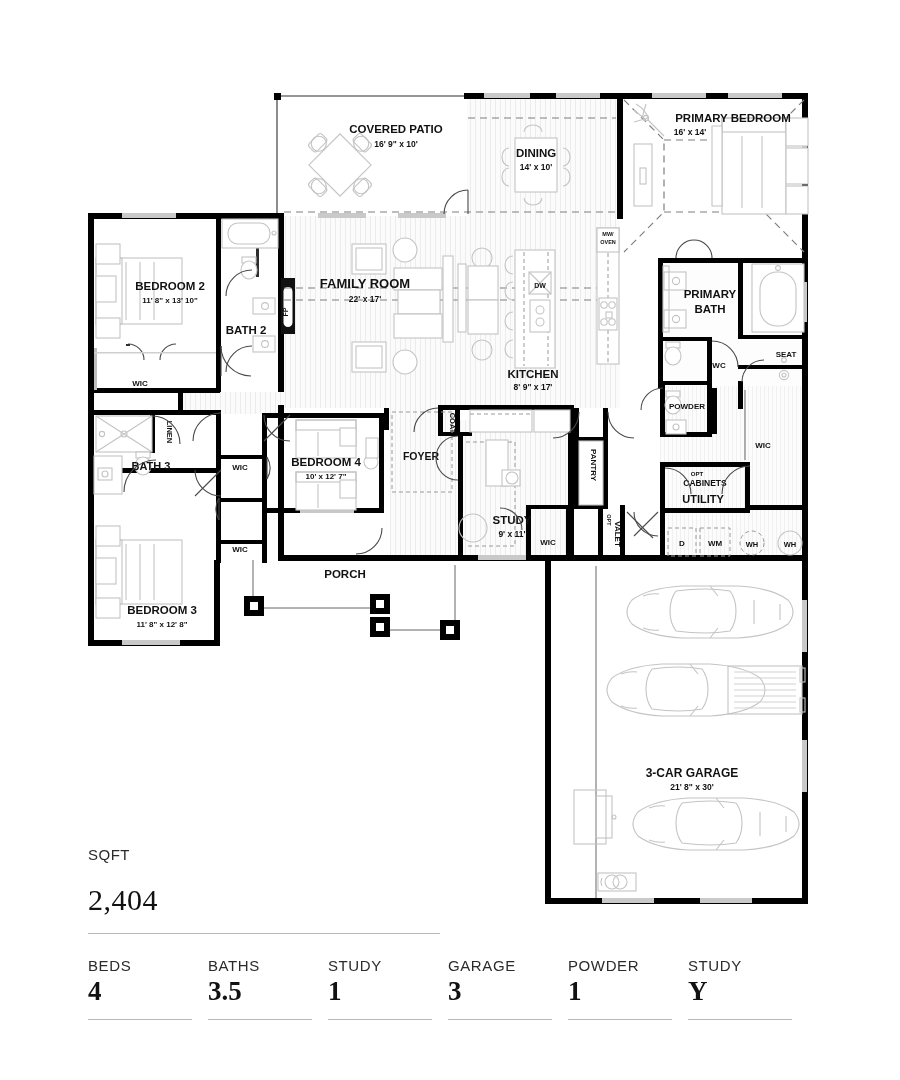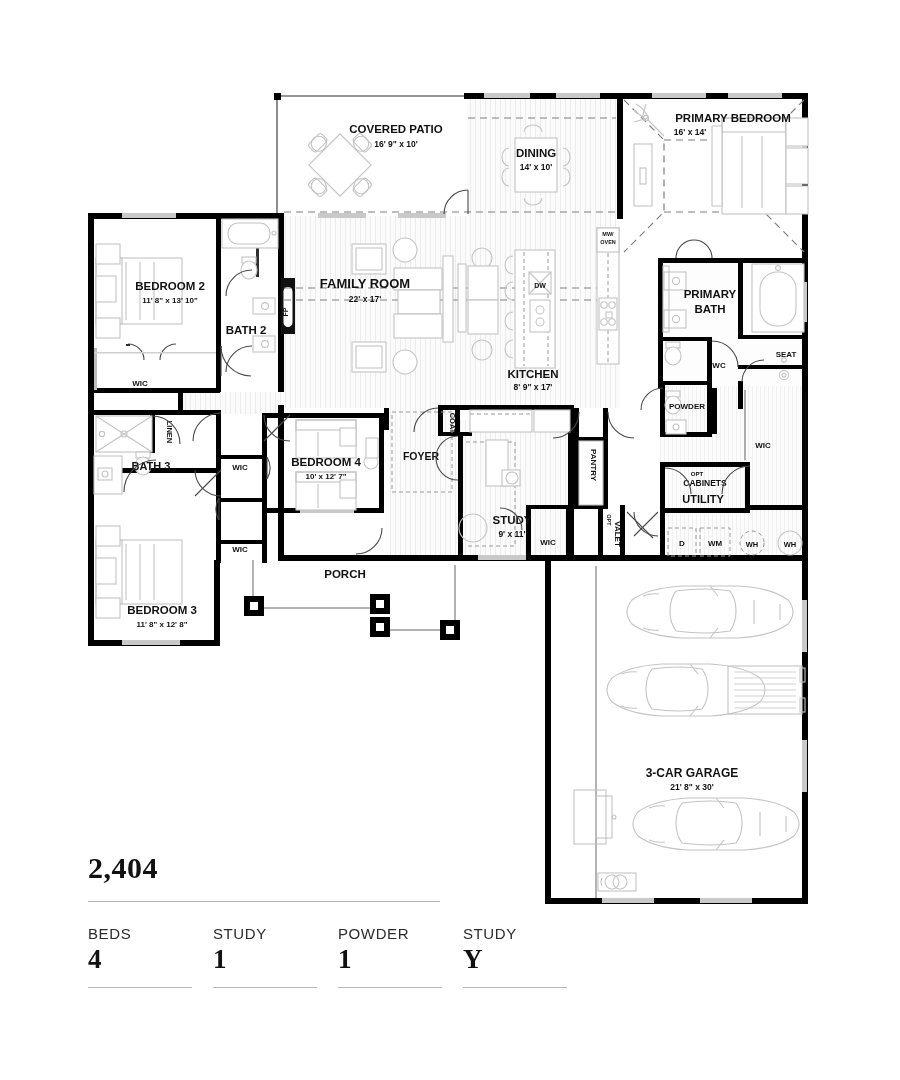--- a/index.html
+++ b/index.html
@@ -11,21 +11,21 @@
     color:#1a1a1a;
     overflow:hidden;
     position:relative;
   }
   #plan-root{position:absolute;left:0;top:0;width:900px;height:1080px;}
   svg#floorplan{display:block;position:absolute;left:0;top:0;}
 
   
   .specs{position:absolute;left:88px;top:846px;width:720px;}
   .sqft-label{font-size:15px;letter-spacing:.5px;color:#2b2b2b;font-weight:400;}
-  .sqft-value{font-size:30px;font-weight:700;letter-spacing:.5px;color:#111;margin-top:5px;
+  .sqft-value{font-size:30px;font-weight:400;letter-spacing:.5px;color:#111;margin-top:20px;
               font-family:"Liberation Serif", serif;}
   .sqft-rule{width:352px;height:1px;background:#b9b9b9;margin-top:16px;}
   .stat-row{display:flex;margin-top:23px;}
   .stat{width:125px;}
   .stat-label{font-size:15px;letter-spacing:.6px;color:#2b2b2b;}
   .stat-value{font-size:27px;font-weight:700;color:#111;margin-top:3px;
               font-family:"Liberation Serif", serif;line-height:1.05;}
   .stat-rule{width:104px;height:1px;background:#b9b9b9;margin-top:14px;}
 </style>
 </head>
@@ -663,32 +663,43 @@
         <circle cx="612" cy="882" r="7"></circle>
         <path d="M602 878 q-2 4 0 8"></path>
       </g>
       <text class="rt" x="692" y="777" font-size="12" text-anchor="middle">3-CAR GARAGE</text>
       <text class="rd" x="692" y="790" font-size="8.5" text-anchor="middle">21' 8" x 30'</text>
     </g>
 
   </svg>
 
   <div class="specs">
+    <div class="sqft-label">SQFT</div>
     <div class="sqft-value">2,404</div>
     <div class="sqft-rule"></div>
 
     <div class="stat-row">
       <div class="stat">
         <div class="stat-label">BEDS</div>
         <div class="stat-value">4</div>
         <div class="stat-rule"></div>
       </div>
       <div class="stat">
+        <div class="stat-label">BATHS</div>
+        <div class="stat-value">3.5</div>
+        <div class="stat-rule"></div>
+      </div>
+      <div class="stat">
         <div class="stat-label">STUDY</div>
         <div class="stat-value">1</div>
+        <div class="stat-rule"></div>
+      </div>
+      <div class="stat">
+        <div class="stat-label">GARAGE</div>
+        <div class="stat-value">3</div>
         <div class="stat-rule"></div>
       </div>
       <div class="stat">
         <div class="stat-label">POWDER</div>
         <div class="stat-value">1</div>
         <div class="stat-rule"></div>
       </div>
       <div class="stat">
         <div class="stat-label">STUDY</div>
         <div class="stat-value">Y</div>

